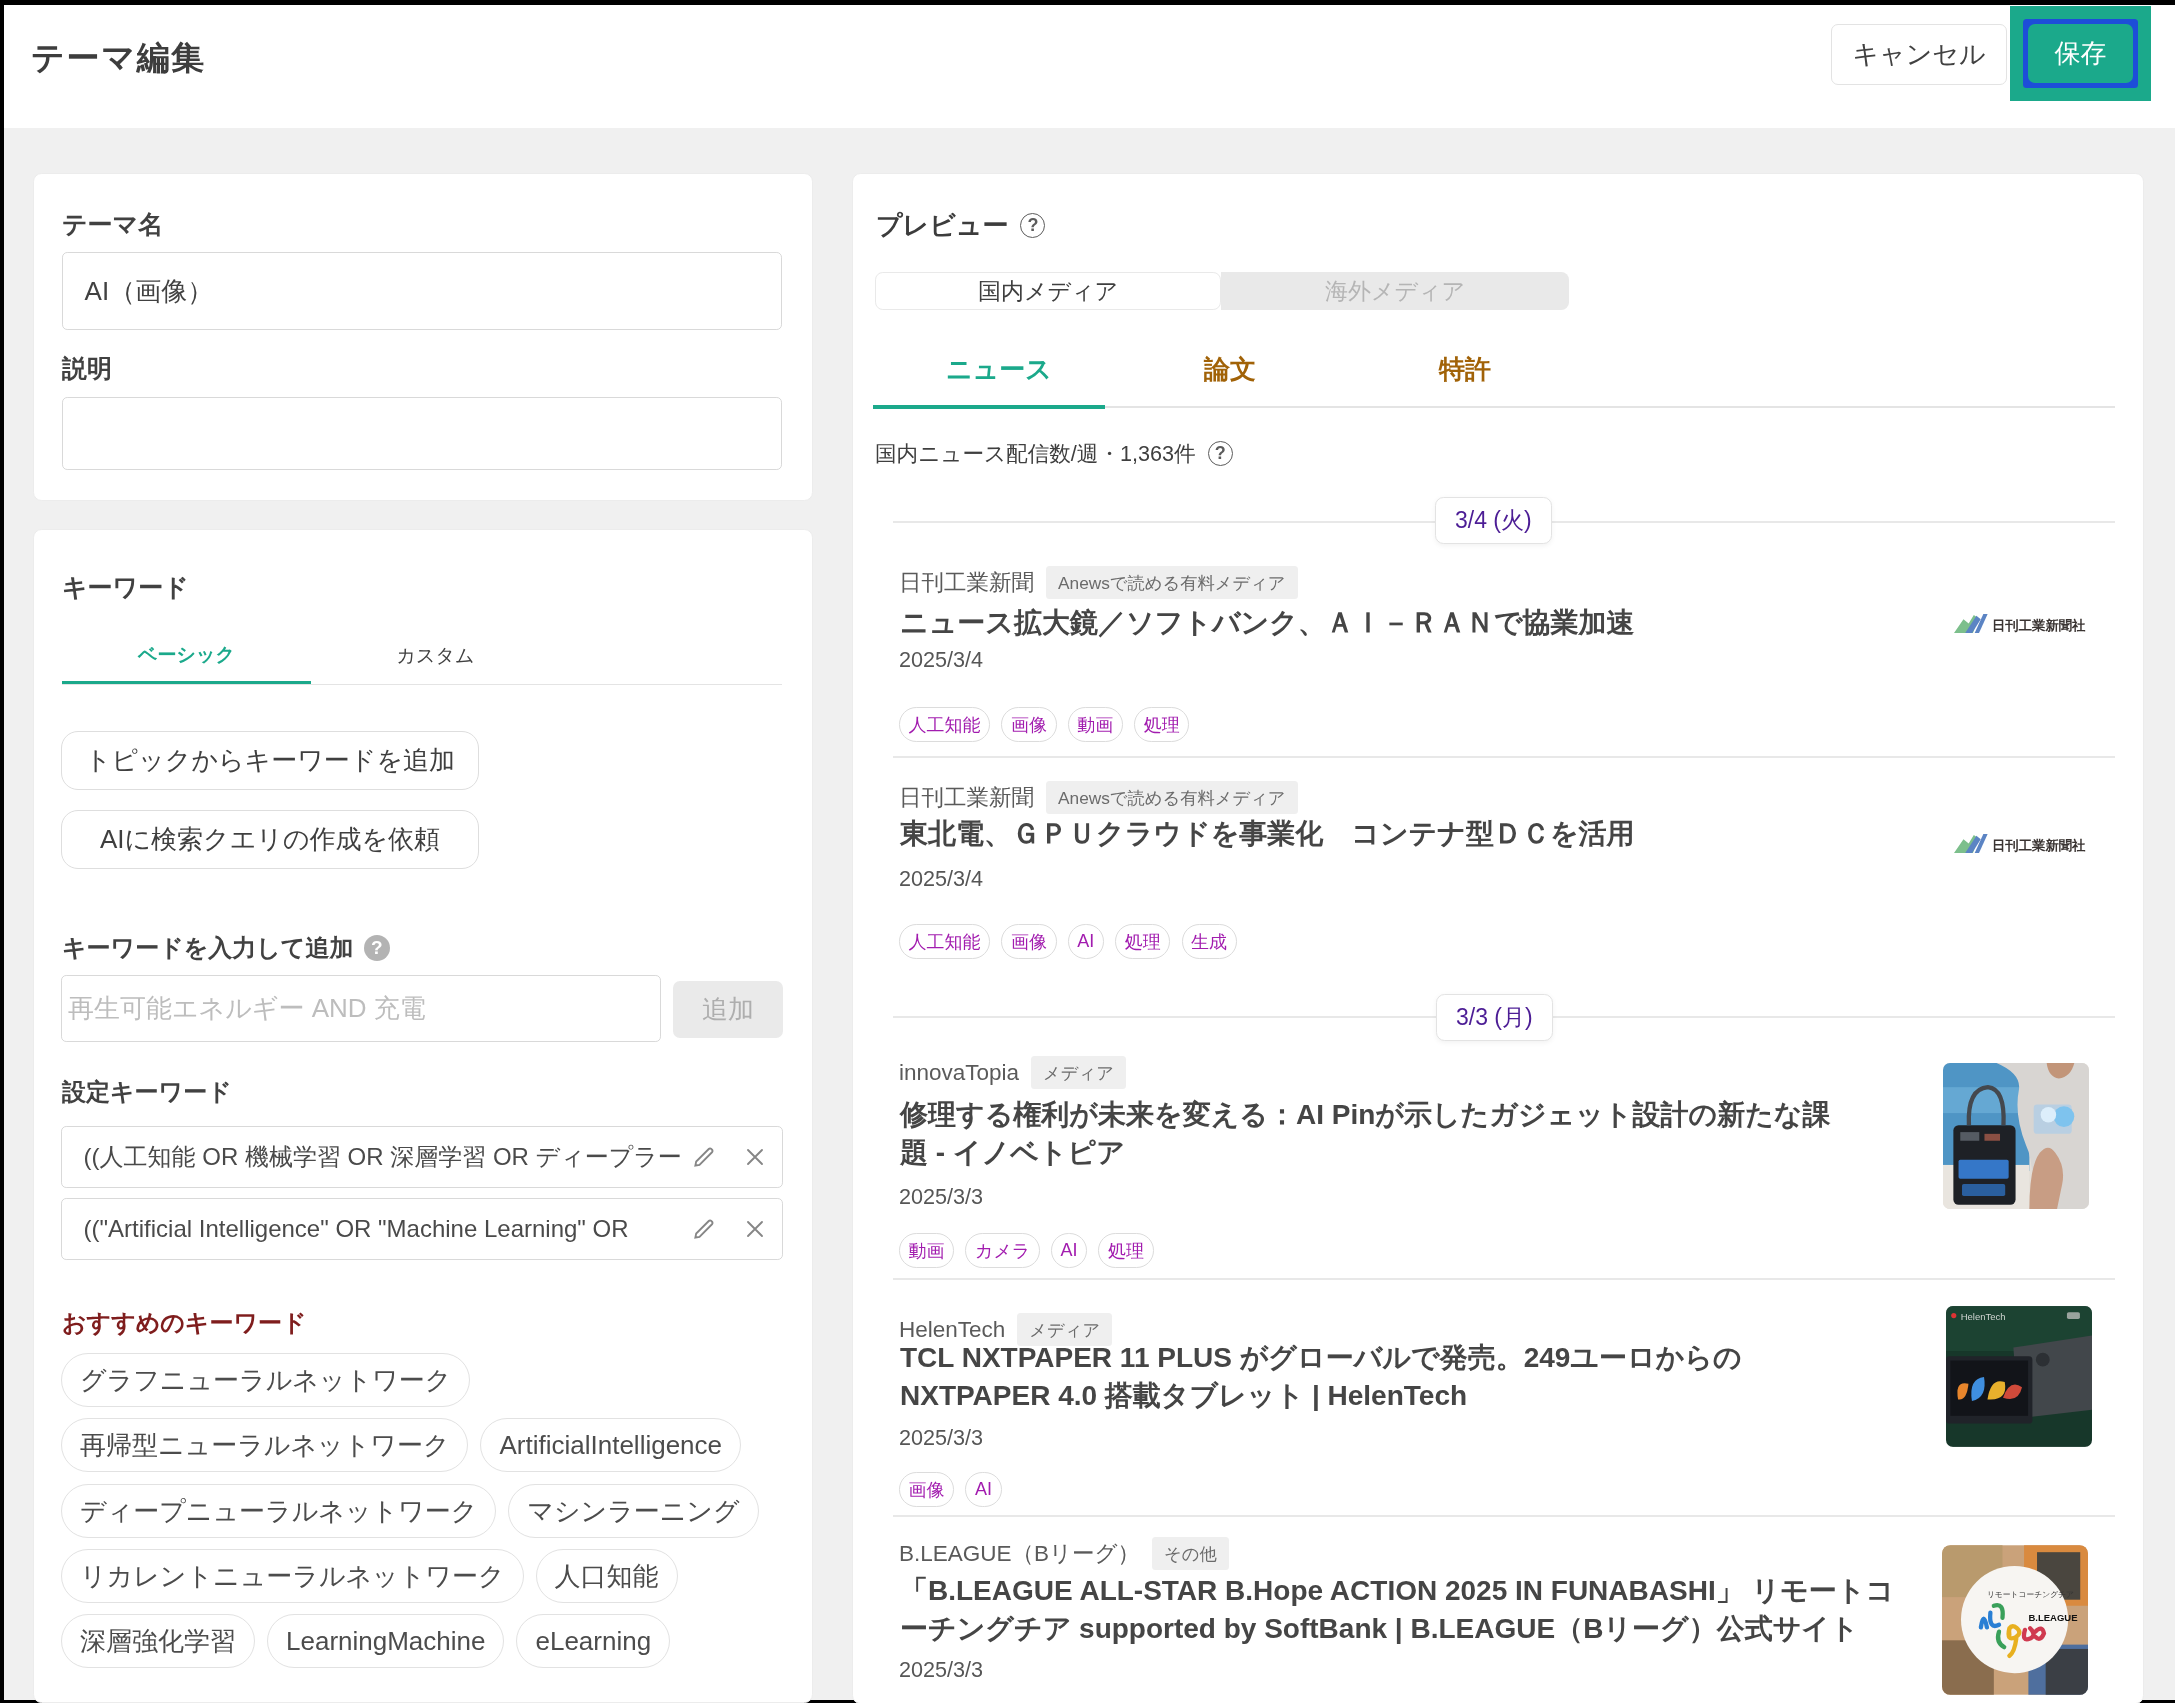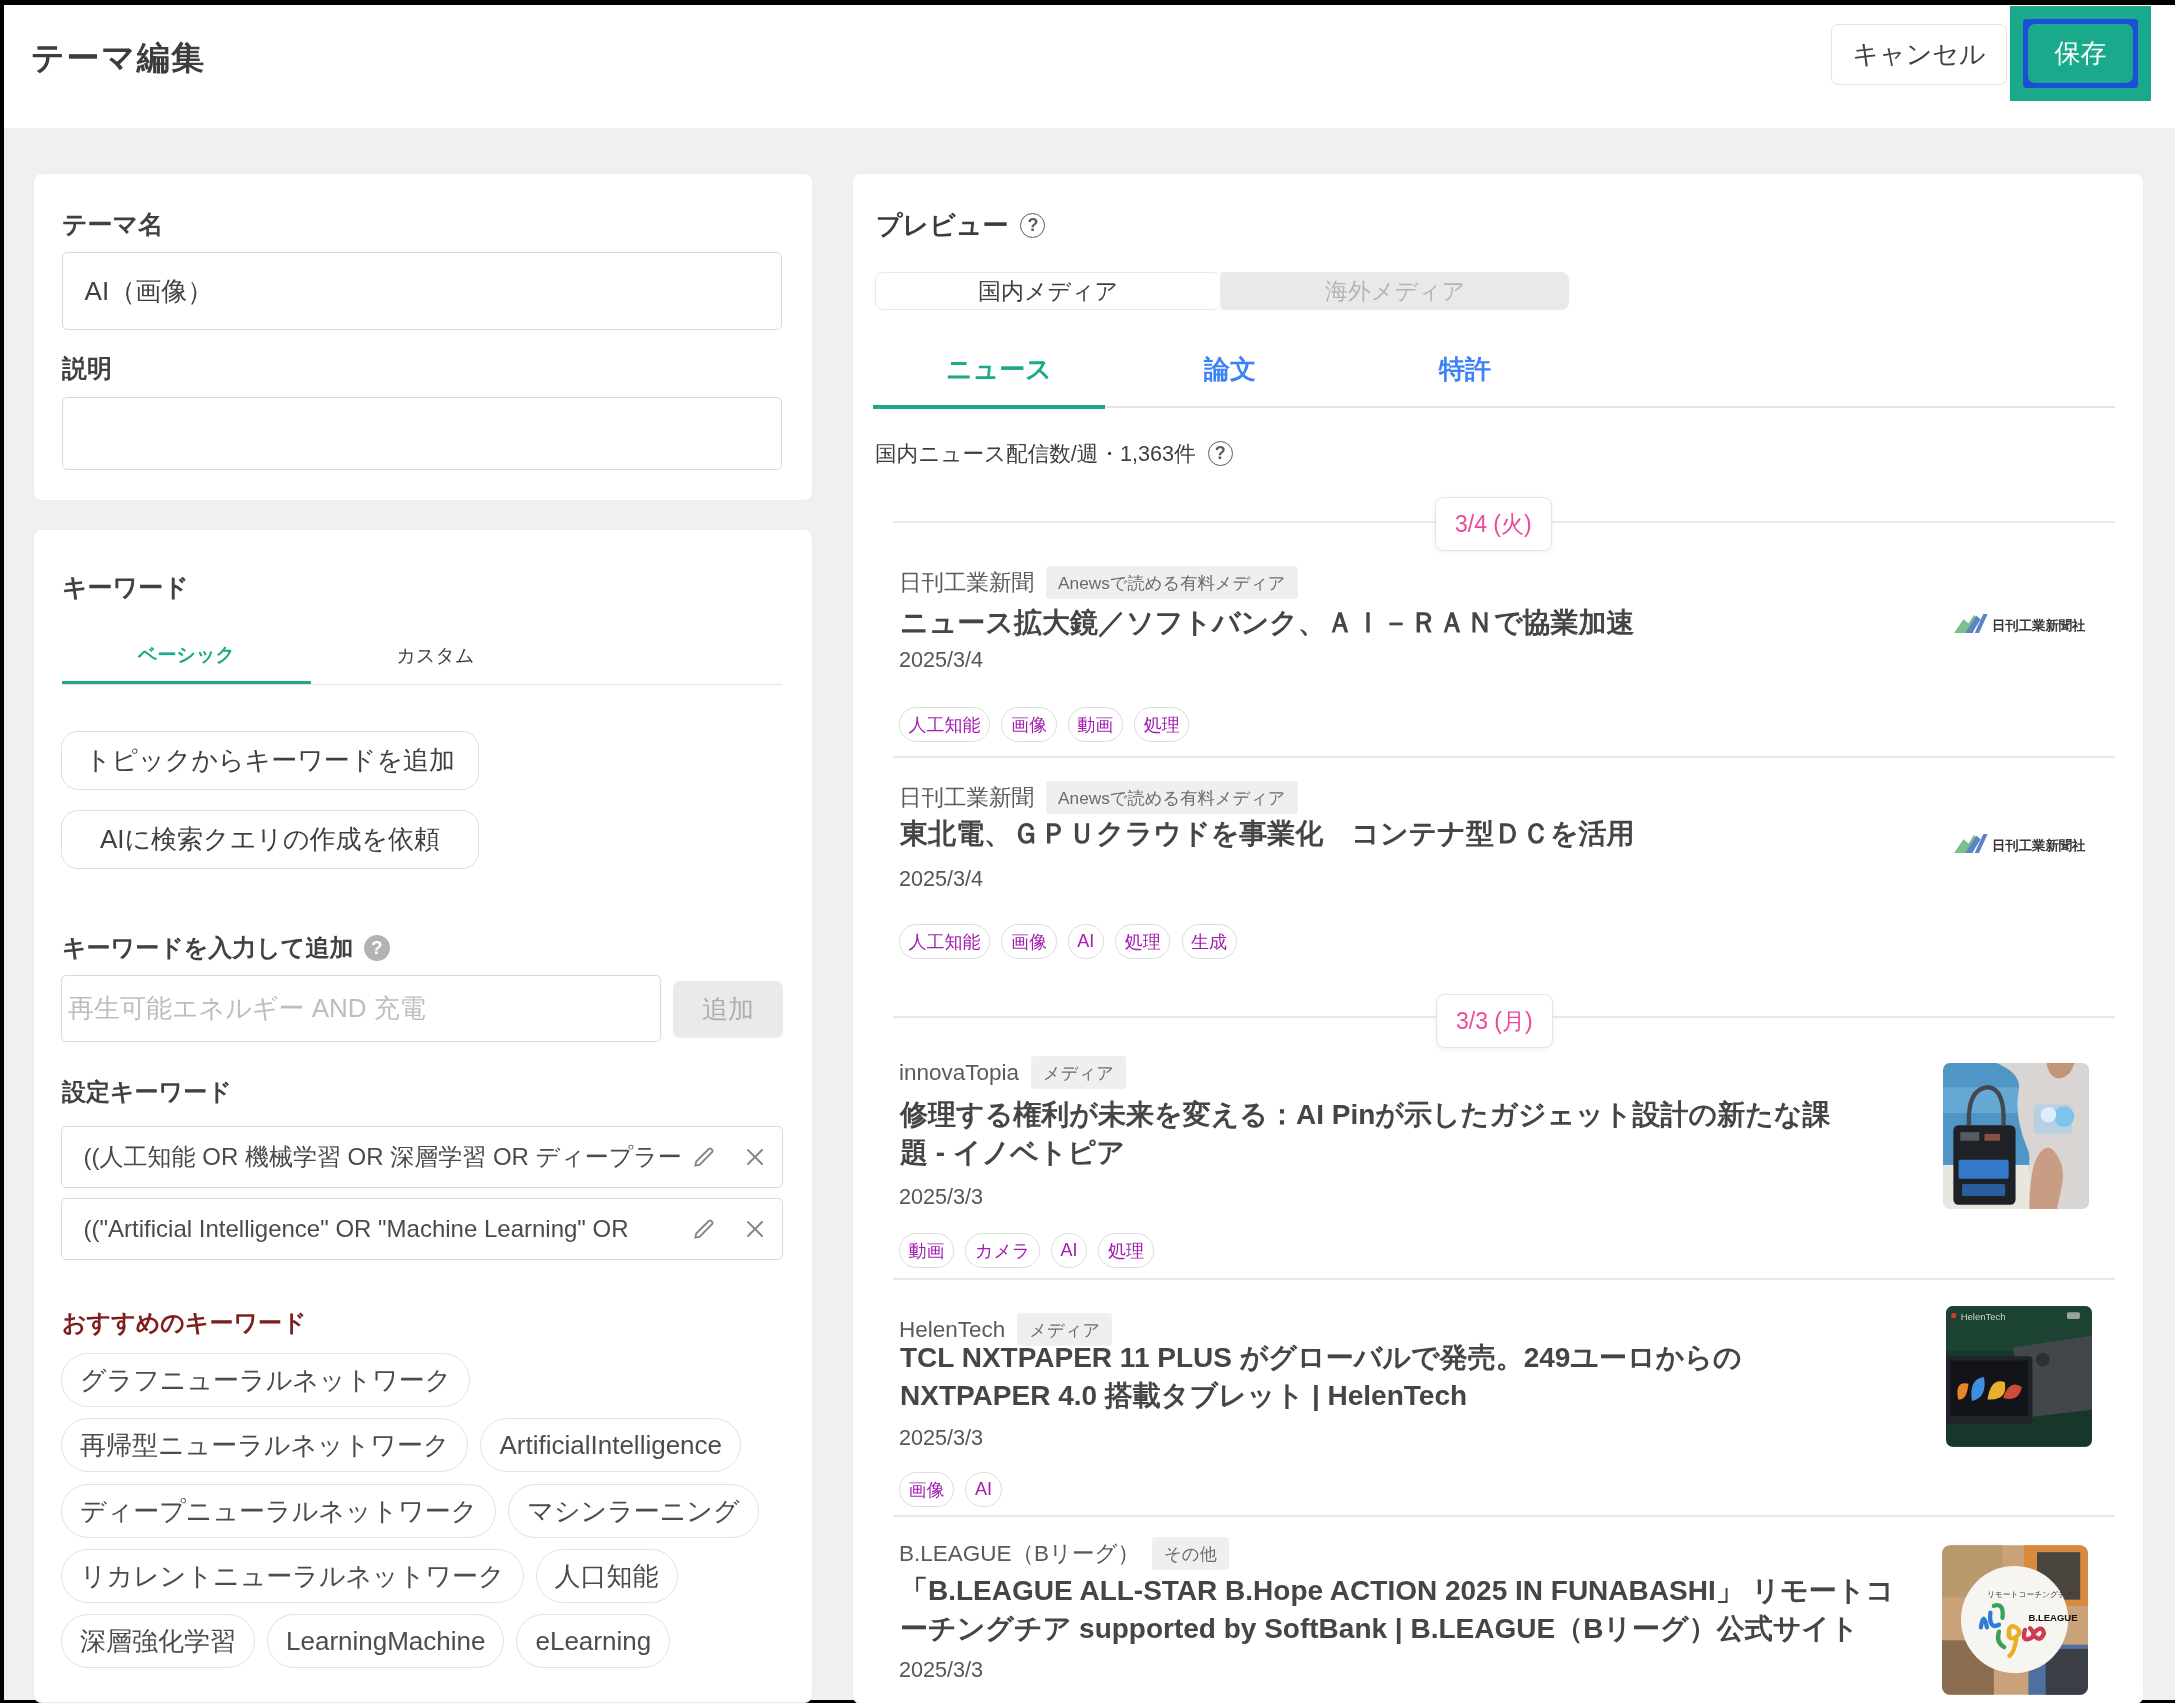--- a/index.html
+++ b/index.html
@@ -60,27 +60,27 @@
 #crow3 { top:1484px; }
 #crow4 { top:1549px; }
 #crow5 { top:1614px; }
 
 #lblprev { left:876px; top:208px; font-size:26px; font-weight:600; color:#3c3c3c; display:flex; align-items:center; }
 .qout { display:inline-block; width:25px; height:25px; border:1.7px solid #5c5c5c; border-radius:50%; color:#5c5c5c; font-size:18px; font-weight:700; text-align:center; line-height:22.5px; margin-left:12px; }
 #seg { left:875px; top:272px; width:694px; height:45px; }
 .seghalf { position:absolute; top:0; height:38px; display:flex; align-items:center; justify-content:center; font-size:23px; box-sizing:border-box; }
 #segl { left:0; width:346px; background:#fff; border:1.7px solid #e9e9e9; border-radius:7.8px; color:#3f3f3f; z-index:2; }
 #segr { left:346px; width:348px; background:#e9e9e9; border-radius:0 7.8px 7.8px 0; color:#b5b5b5; }
-.tab3 { position:absolute; font-size:26px; color:#3b82f6; font-weight:600; }
+.tab3 { position:absolute; font-size:26px; color:#a16207; font-weight:600; }
 #tabline { left:873px; top:406px; width:1242px; height:1.7px; background:#e4e4e4; }
 #tabgreen { left:873px; top:405px; width:232px; height:4.3px; background:#1ba98b; }
 #tabnews { color:#1ba98b; }
 #lblcount { left:875px; top:439px; font-size:21.6px; color:#3f3f3f; display:flex; align-items:center; }
 .divline { left:893px; width:1222px; height:1.7px; background:#e8e8e8; }
-.datechip { background:#fff; border:1.7px solid #e3e3e3; border-radius:8.6px; height:54px; display:flex; align-items:center; justify-content:center; font-size:23px; color:#ec4899; padding:0 19px; box-shadow:0 1.7px 5.2px rgba(0,0,0,0.05); }
+.datechip { background:#fff; border:1.7px solid #e3e3e3; border-radius:8.6px; height:47px; display:flex; align-items:center; justify-content:center; font-size:23px; color:#4c1d95; padding:0 19px; box-shadow:0 1.7px 5.2px rgba(0,0,0,0.05); }
 .srcname { font-size:22.5px; color:#5a5a5a; }
 .srctag { background:#efefef; border-radius:3.5px; height:33px; display:inline-flex; align-items:center; padding:0 12px; font-size:17.3px; color:#6b6b6b; }
 .atitle { font-size:28px; font-weight:600; color:#454545; white-space:nowrap; }
 .adate { font-size:21.6px; color:#565656; }
 .atags { display:flex; gap:11.2px; }
 .pill { height:35px; border:1.7px solid #dcdcdc; border-radius:17.3px; background:#fff; display:inline-flex; align-items:center; padding:0 8.6px; font-size:18px; color:#a21caf; white-space:nowrap; }
 .thumb { width:146px; height:146px; border-radius:7px; overflow:hidden; }
 .ipen { width:26px; height:26px; margin-left:10.4px; flex:none; }
 .ix { width:24px; height:24px; margin-left:26px; flex:none; }
 .nikkan { width:126px; height:33px; }

